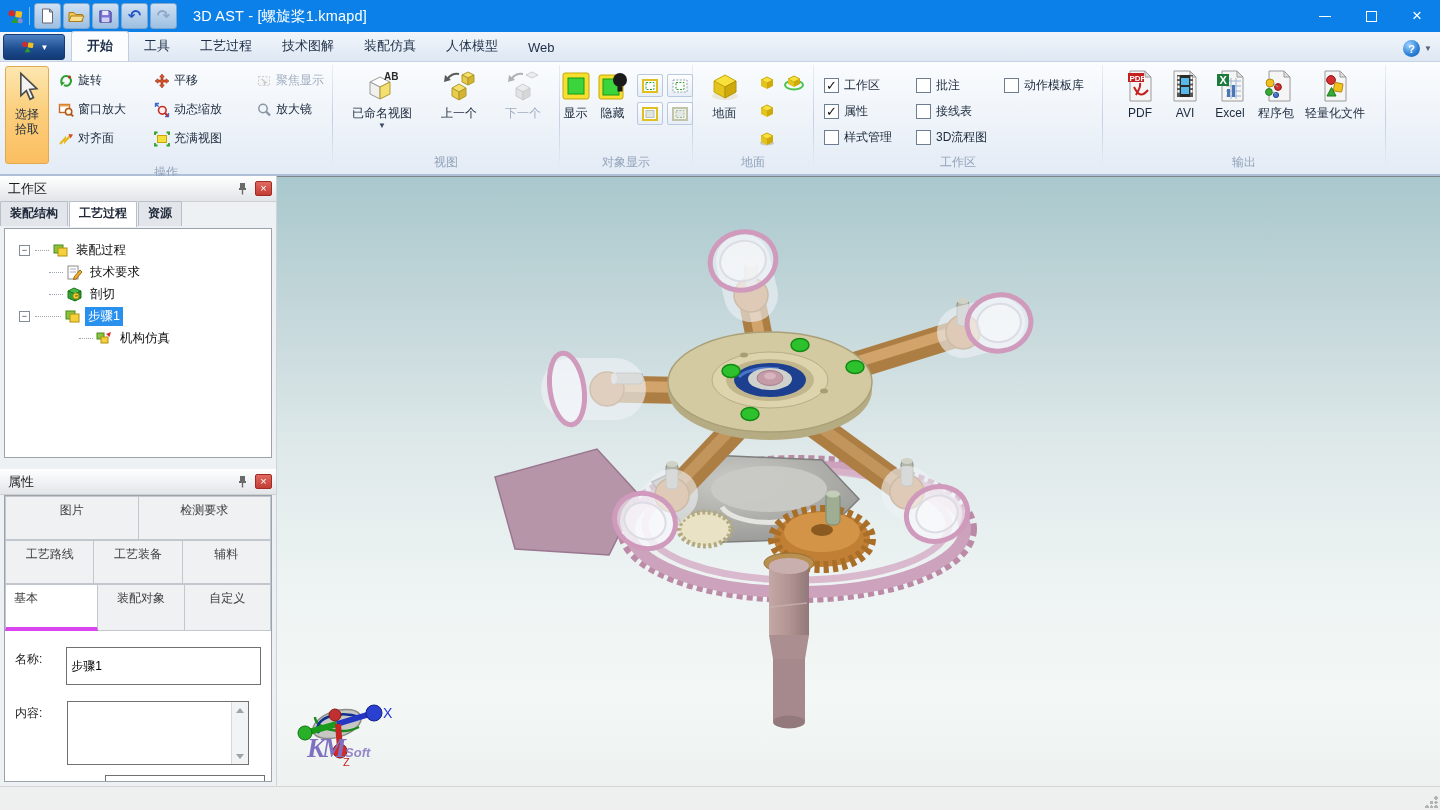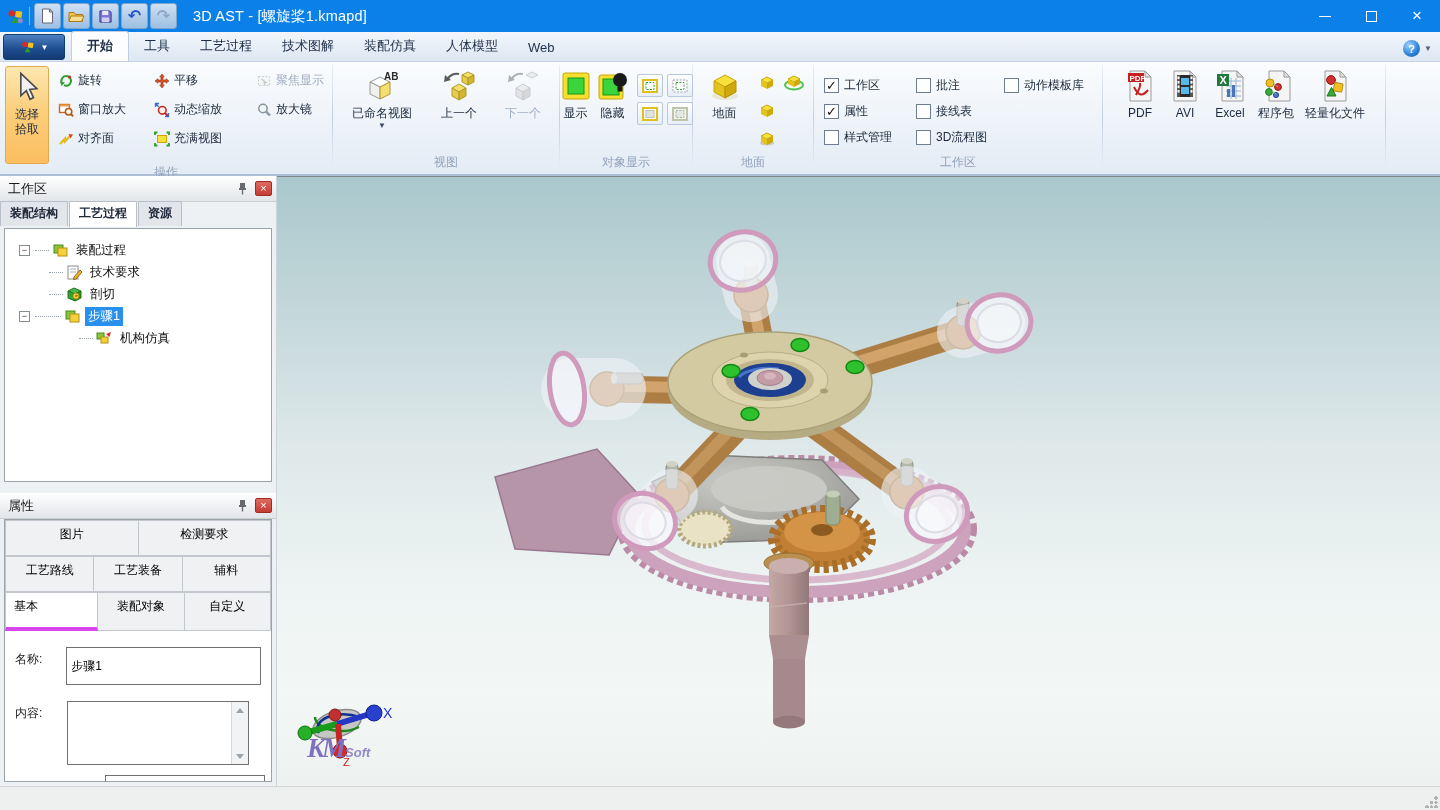--- a/index.html
+++ b/index.html
@@ -92,21 +92,21 @@
   .tdots { flex:0 0 14px; border-top:1px dotted #9aa2ab; margin-right:3px; }
   .ticon { width:17px; height:15px; margin-right:4px; flex:0 0 auto; }
   .tlabel { padding:1px 3px; white-space:nowrap; }
   .tlabel.selected { background:#2a90ee; color:#fff; }
 
   .splitter { height:6px; background:#eef1f4; }
 
   
   .prop-body { flex:1; margin:0 4px 4px 4px; background:#fff; border:1px solid #9aa2ab; position:relative; overflow:hidden; }
   .ptr { display:flex; }
-  .ptab { flex:1; font-size:12px; color:#000000; text-align:center; padding:5px 2px 12px 2px;
+  .ptab { flex:1; font-size:12px; color:#404040; text-align:center; padding:5px 2px 20px 2px;
     background:#f0f1f3; border:1px solid #c2c7cd; border-left:none; }
   .ptab:first-child { border-left:1px solid #c2c7cd; }
   .ptab.active { background:#fff; border-bottom:4px solid #d946ef; font-weight:normal; }
   .pform { padding:16px 10px 0 10px; }
   .frow { display:flex; margin-bottom:16px; }
   .flabel { width:52px; font-size:12px; color:#222; padding-top:4px; }
   .name-input { width:197px; height:38px; border:1px solid #707070; font-size:12px; padding:2px 4px;
     font-family:"Liberation Sans","DejaVu Sans",sans-serif; background:#fff; vertical-align:top; }
   .content-wrap { width:182px; height:64px; border:1px solid #707070; display:flex; }
   .content-area { flex:1; border:none; resize:none; outline:none; font-family:"Liberation Sans","DejaVu Sans",sans-serif; }
@@ -555,20 +555,21 @@
                 <path d="M6 2 h15 l6 6 v24 h-21 z" fill="#f5f5f5" stroke="#9a9a9a"></path>
                 <path d="M21 2 l6 6 h-6 z" fill="#e0e0e0" stroke="#9a9a9a"></path>
                 <circle cx="12" cy="11" r="4.4" fill="#d43030" stroke="#8a1818"></circle>
                 <rect x="15" y="14" width="8.5" height="8.5" rx="1" fill="#f0c020" stroke="#b88a10" transform="rotate(10 19 18)"></rect>
                 <path d="M8 27 L12.5 18.5 L17 27 Z" fill="#3aa83a" stroke="#1a7a1a"></path>
               </svg>
           </span>
           <span>轻量化文件</span>
         </div>
       </div>
+      <div class="glabel">输出</div>
     </div>
     <div class="gsep"></div>
     <div style="flex:1;"></div>
   </div>
 
   <div class="main">
 
     <div class="leftcol">
 
       <div style="height:356px; display:flex; flex-direction:column;">

